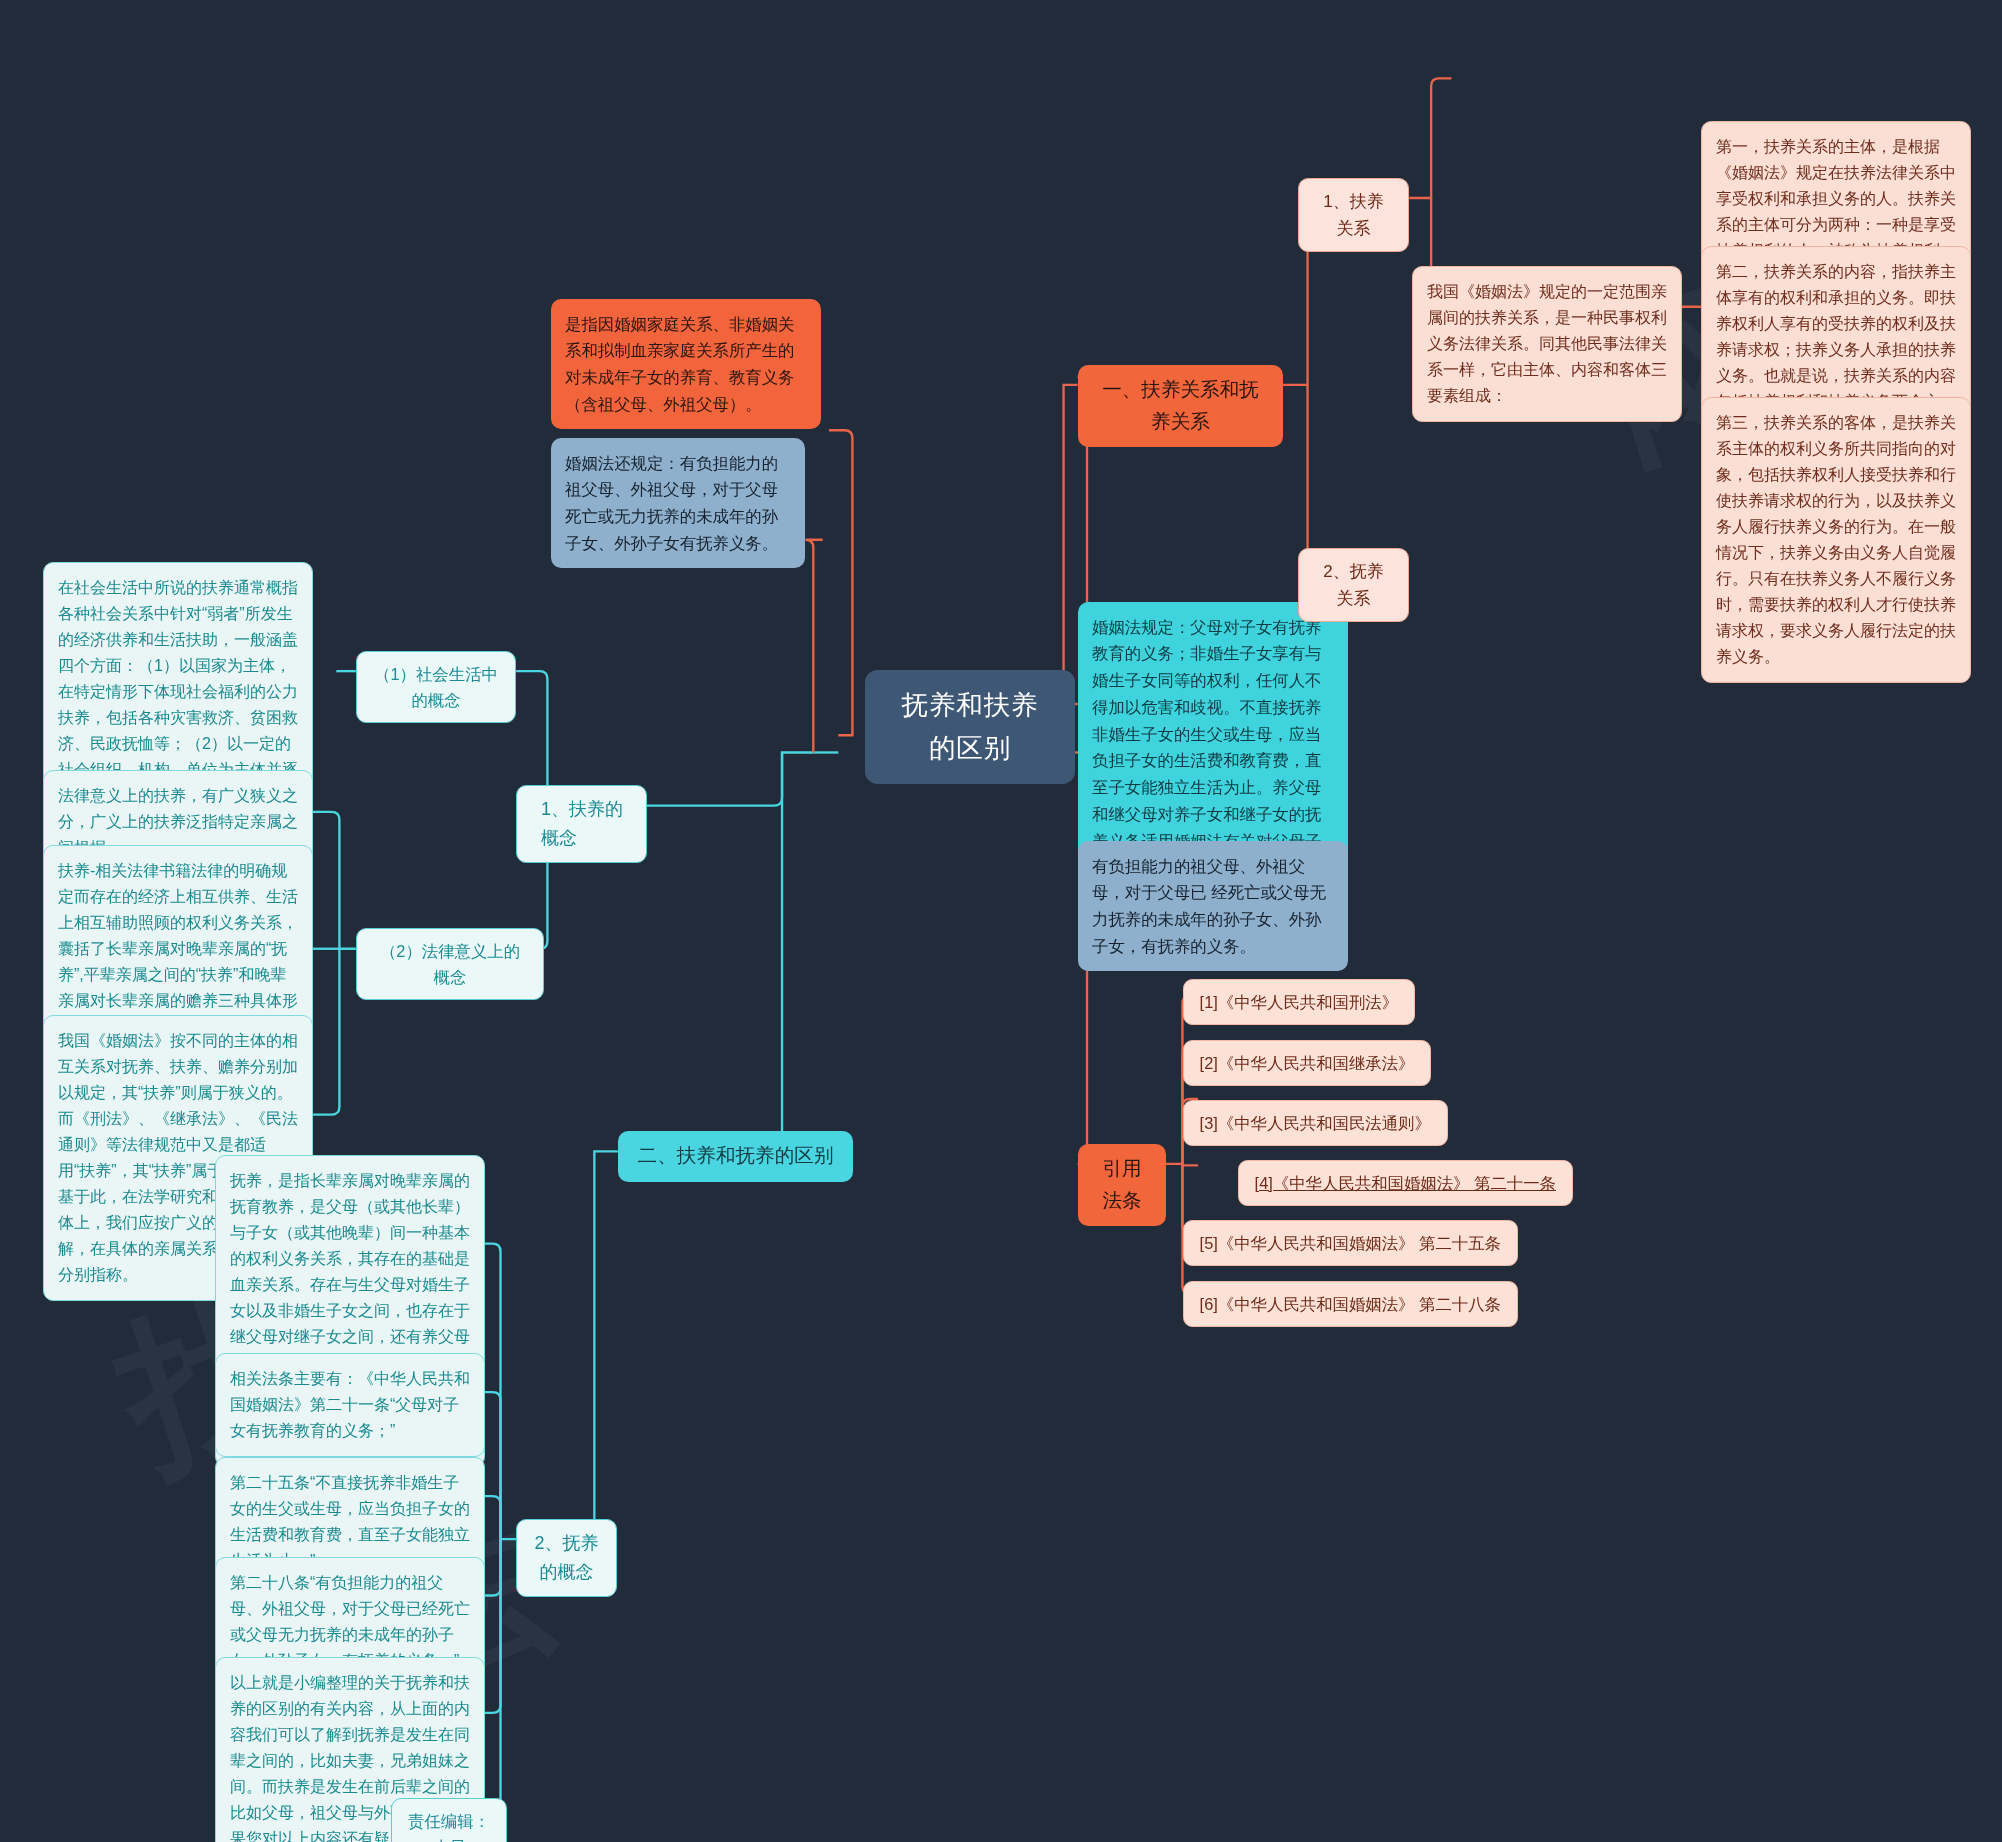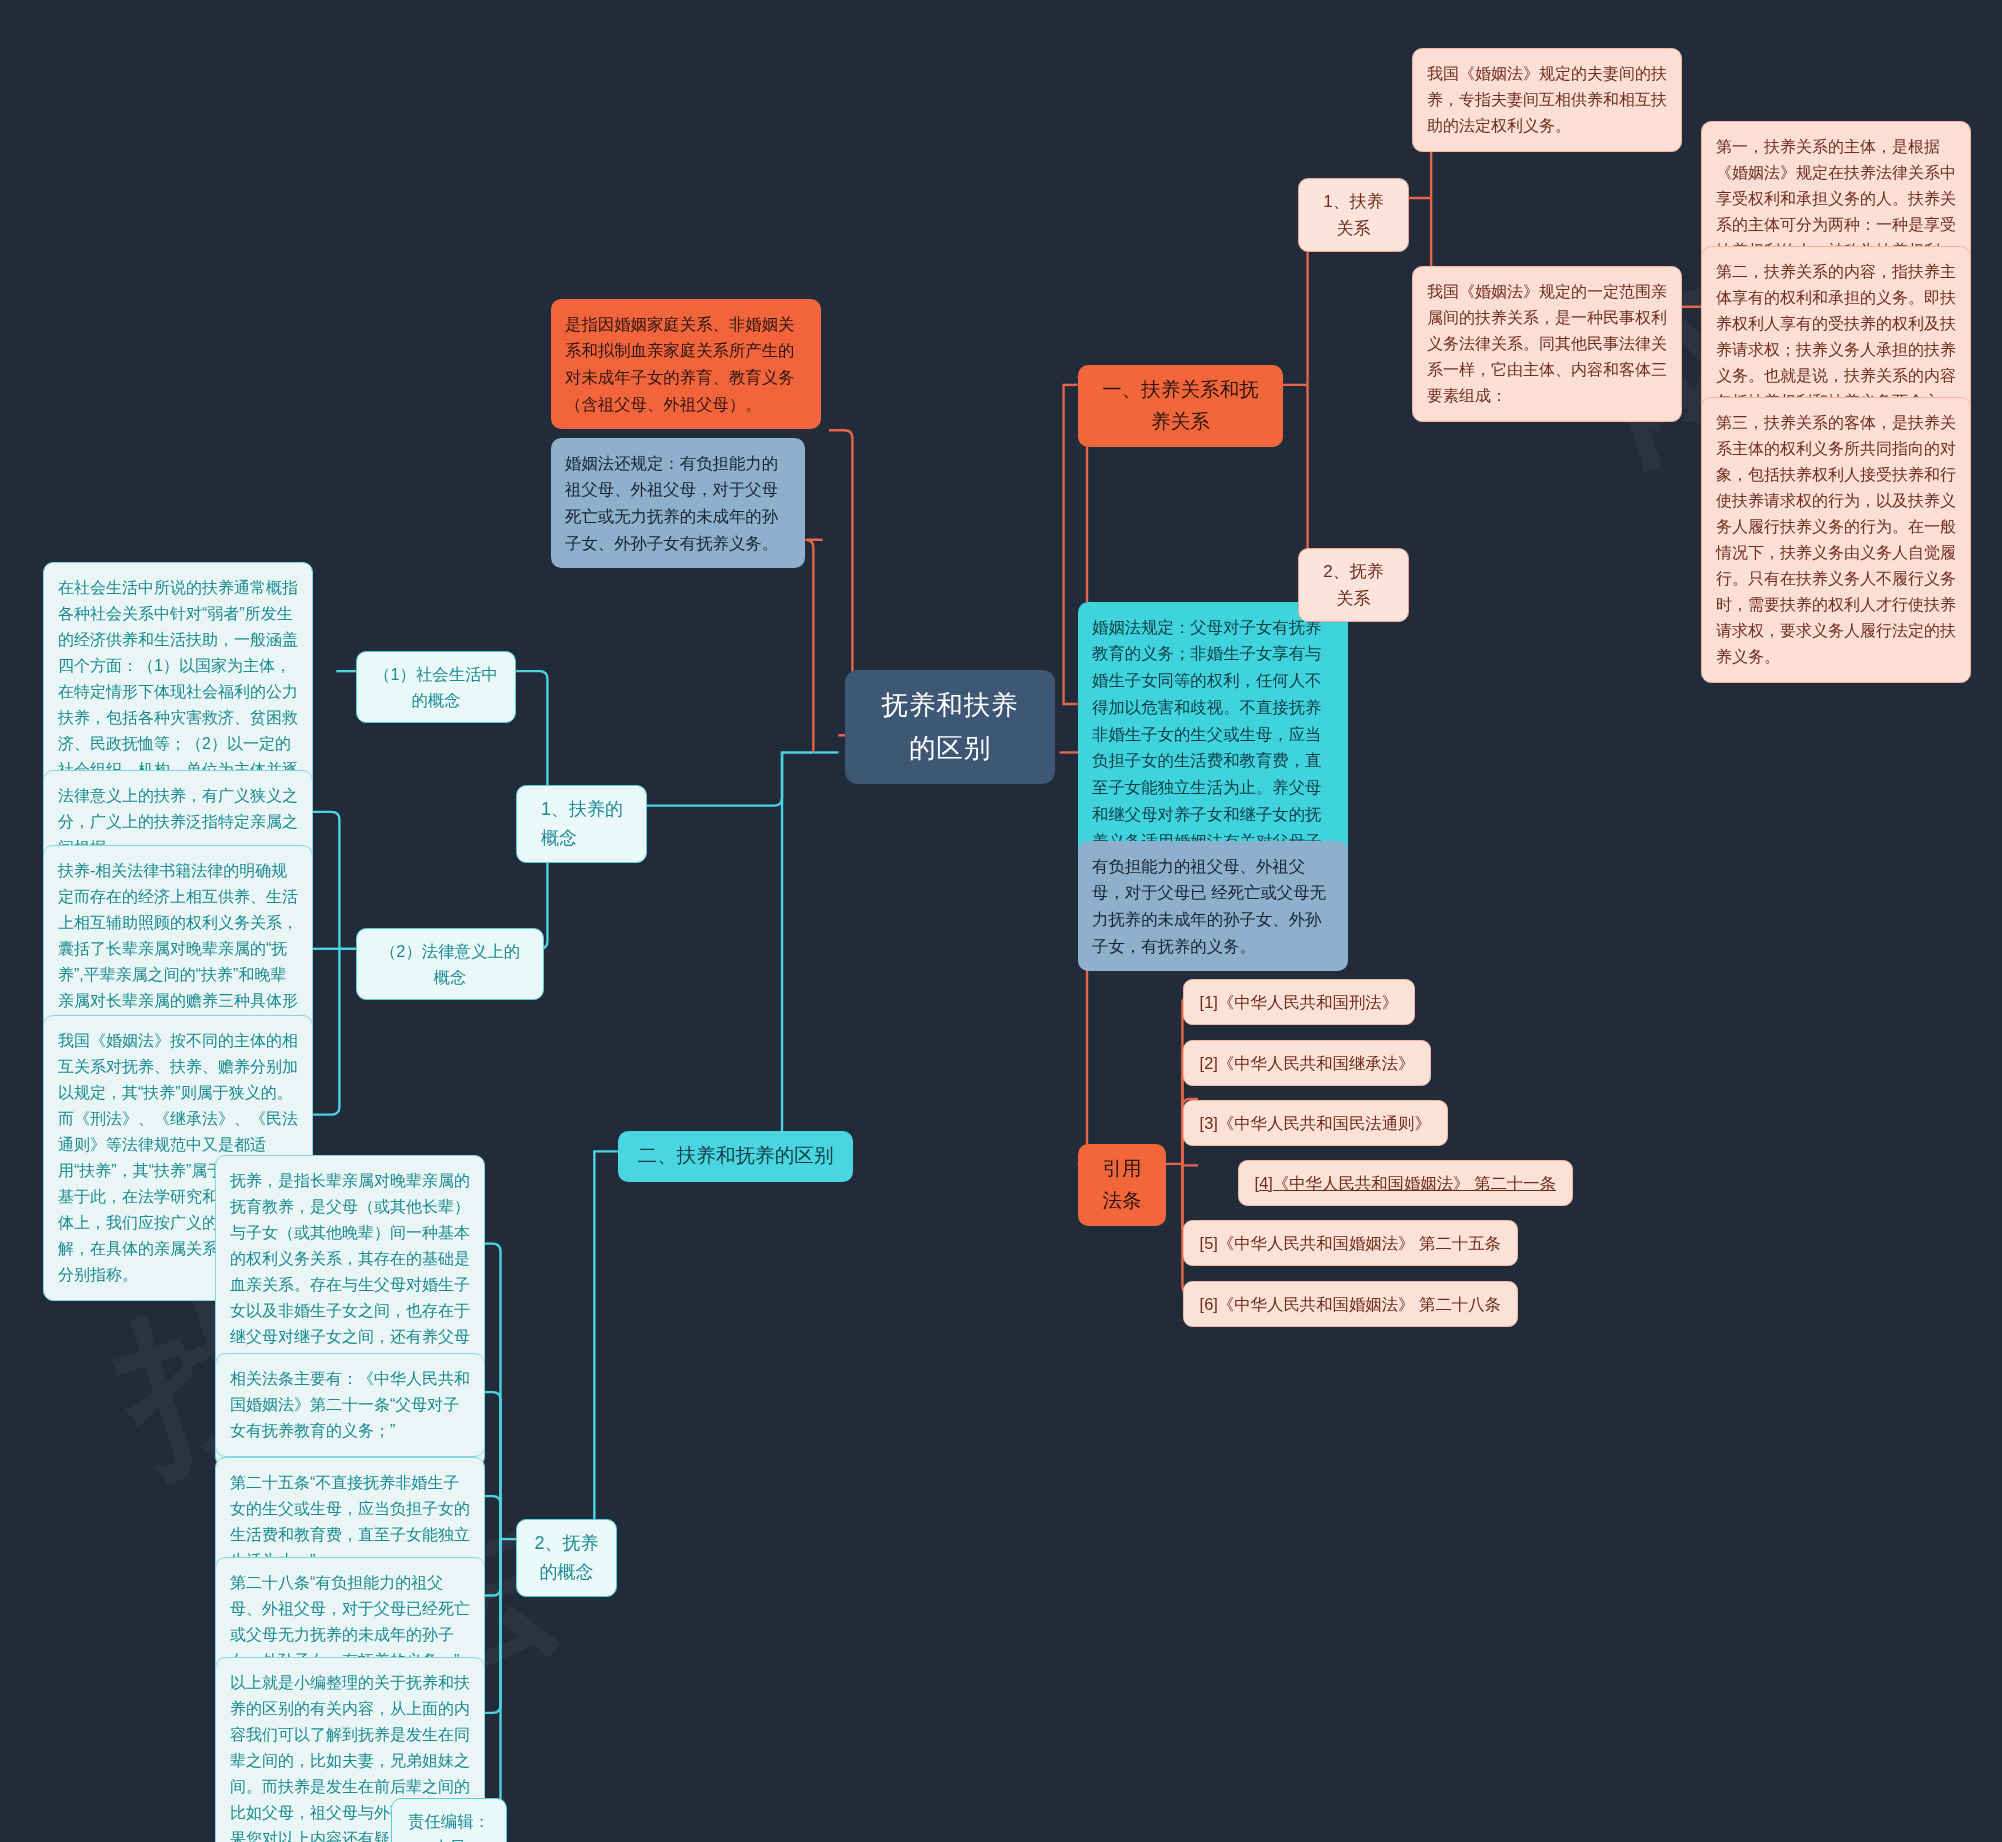--- a/index.html
+++ b/index.html
@@ -22,20 +22,21 @@
 
   
   .root {
     background: #3d5775;
     color: #ffffff;
     font-size: 26.6px;
     padding: 14px 23.5px;
     border-radius: 12.5px;
     letter-spacing: 0.8px;
     text-align: center;
+    margin-left: 20px;
   }
 
   
   .t-main {           
     background: #4ad6e0;
     color: #123b44;
     font-size: 19.6px;
     padding: 9.4px 19px;
     border-radius: 10.2px;
   }
@@ -239,21 +240,20 @@
   <div class="node t-small" style="left:391px; top:1798px; width:116px; text-align:center;">责任编辑：小易</div>
 
   <div class="node o-main" style="left:1078px; top:365px; width:205px; text-align:center;">一、扶养关系和抚养关系</div>
 
   <div class="node o-mid" style="left:1298px; top:178px; width:111px; text-align:center;">1、扶养关系</div>
 
   <div class="node o-mid" style="left:1298px; top:548px; width:111px; text-align:center;">2、抚养关系</div>
 
   <div class="node o-main" style="left:1078px; top:1144px; width:88px; text-align:center;">引用法条</div>
 
-  <div class="node o-leaf" style="left:1412px; top:48px; width:270px;">我国《婚姻法》规定的夫妻间的扶养，专指夫妻间互相供养和相互扶助的法定权利义务。</div>
 
   <div class="node o-leaf" style="left:1412px; top:266px; width:270px;">我国《婚姻法》规定的一定范围亲属间的扶养关系，是一种民事权利义务法律关系。同其他民事法律关系一样，它由主体、内容和客体三要素组成：</div>
 
   <div class="node o-leaf" style="left:1701px; top:121px; width:270px;">第一，扶养关系的主体，是根据《婚姻法》规定在扶养法律关系中享受权利和承担义务的人。扶养关系的主体可分为两种：一种是享受扶养权利的人，被称为扶养权利人；另一种是承担扶养义务的人，被称为扶养义务人。</div>
 
   <div class="node o-leaf" style="left:1701px; top:246px; width:270px;">第二，扶养关系的内容，指扶养主体享有的权利和承担的义务。即扶养权利人享有的受扶养的权利及扶养请求权；扶养义务人承担的扶养义务。也就是说，扶养关系的内容包括扶养权利和扶养义务两个方面，前者是扶养权利人享有的权利；后者是扶养义务人承担的义务。</div>
 
   <div class="node o-leaf" style="left:1701px; top:397px; width:270px;">第三，扶养关系的客体，是扶养关系主体的权利义务所共同指向的对象，包括扶养权利人接受扶养和行使扶养请求权的行为，以及扶养义务人履行扶养义务的行为。在一般情况下，扶养义务由义务人自觉履行。只有在扶养义务人不履行义务时，需要扶养的权利人才行使扶养请求权，要求义务人履行法定的扶养义务。</div>
 
   <div id="ref-list">

